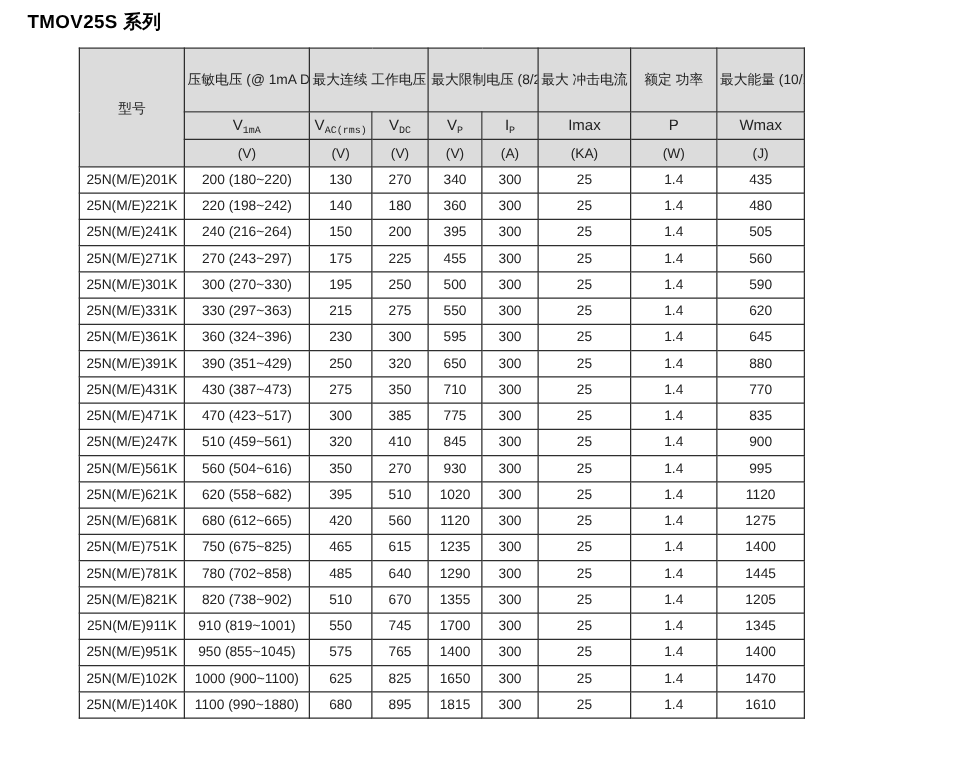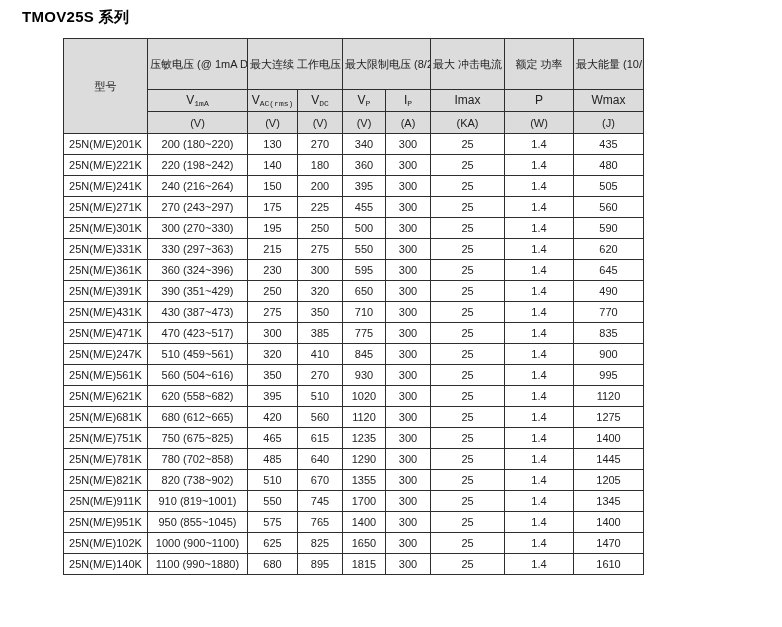--- a/index.html
+++ b/index.html
@@ -216,21 +216,21 @@
         </tr>
         <tr>
           <td>25N(M/E)391K</td>
           <td>390 (351~429)</td>
           <td>250</td>
           <td>320</td>
           <td>650</td>
           <td>300</td>
           <td>25</td>
           <td>1.4</td>
-          <td>490</td>
+          <td>880</td>
         </tr>
         <tr>
           <td>25N(M/E)431K</td>
           <td>430 (387~473)</td>
           <td>275</td>
           <td>350</td>
           <td>710</td>
           <td>300</td>
           <td>25</td>
           <td>1.4</td>

